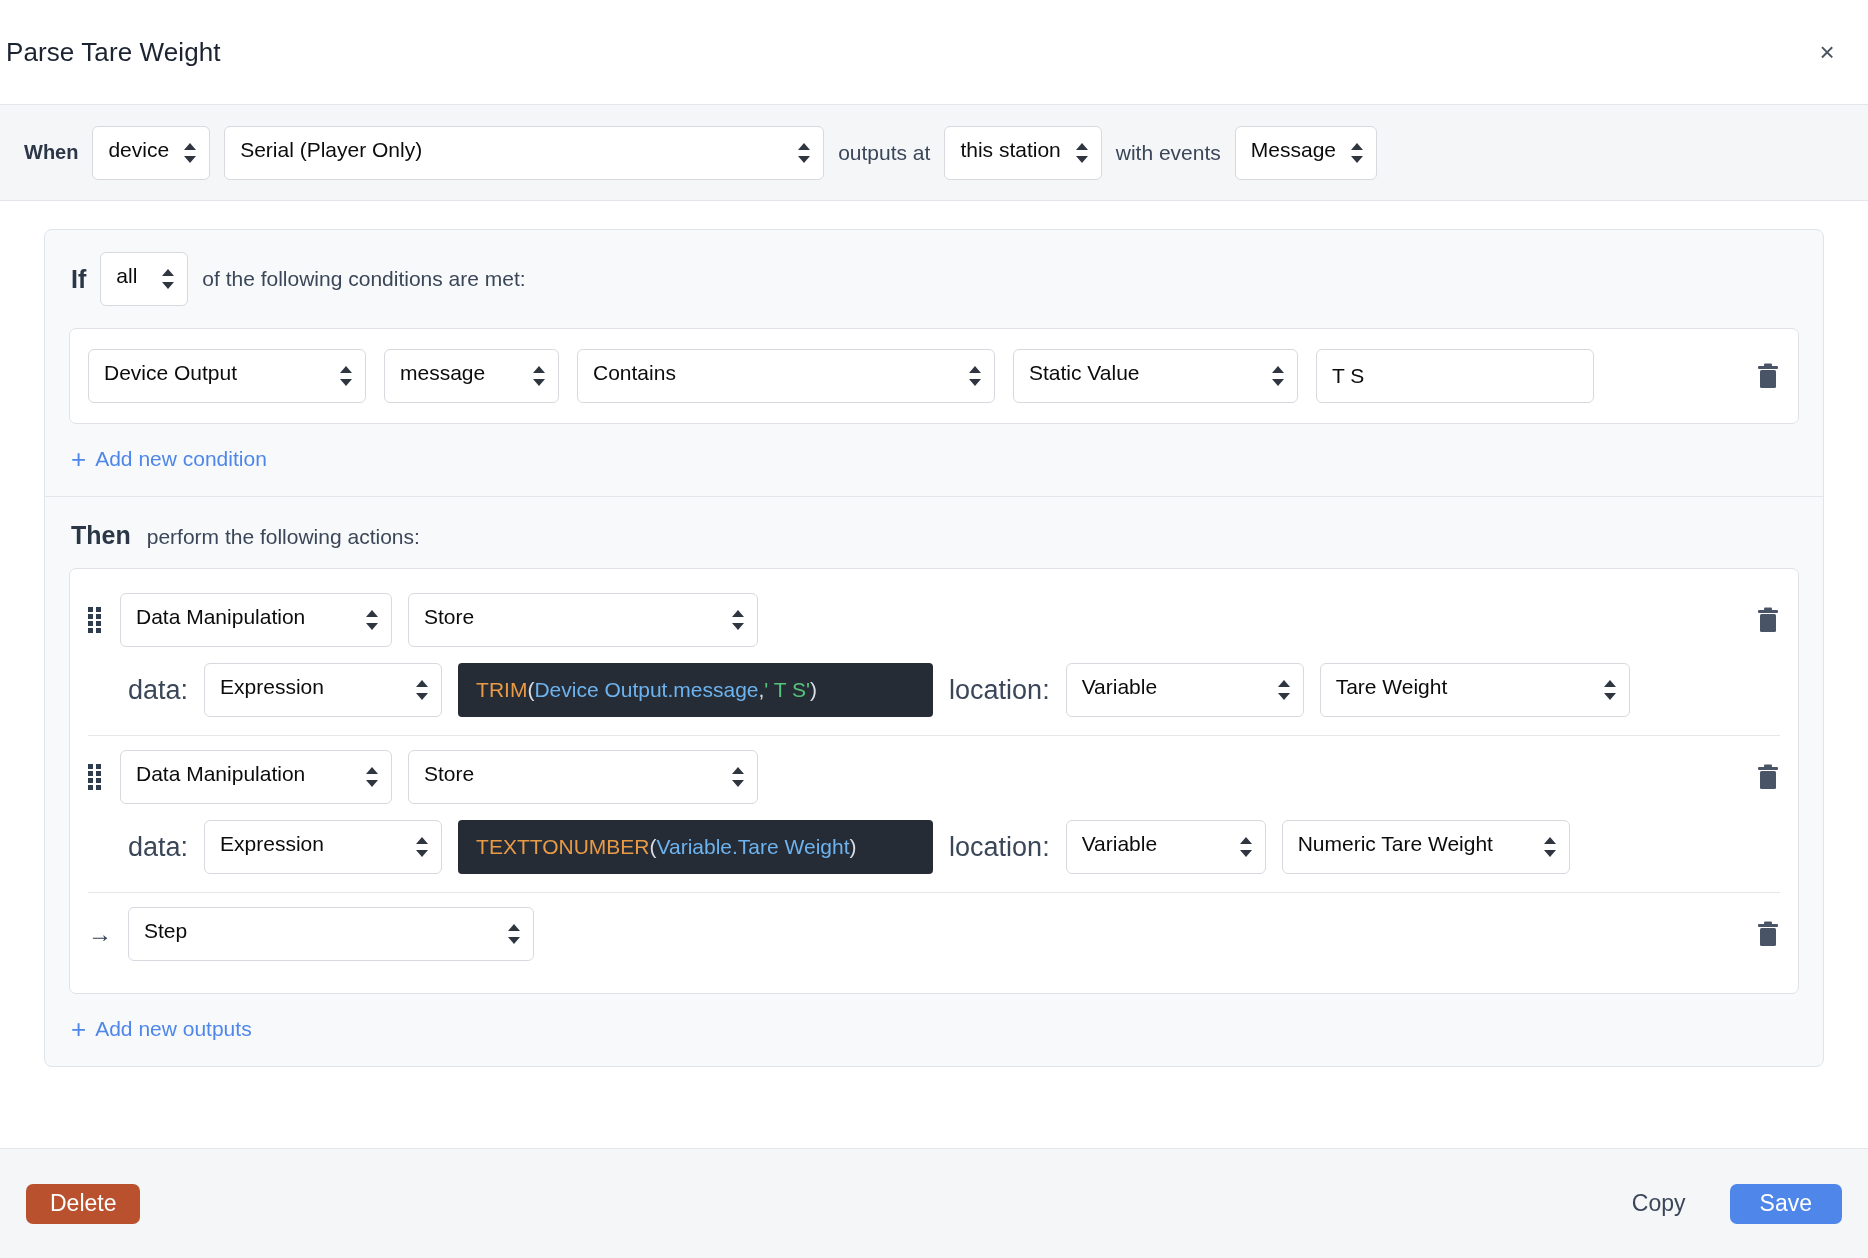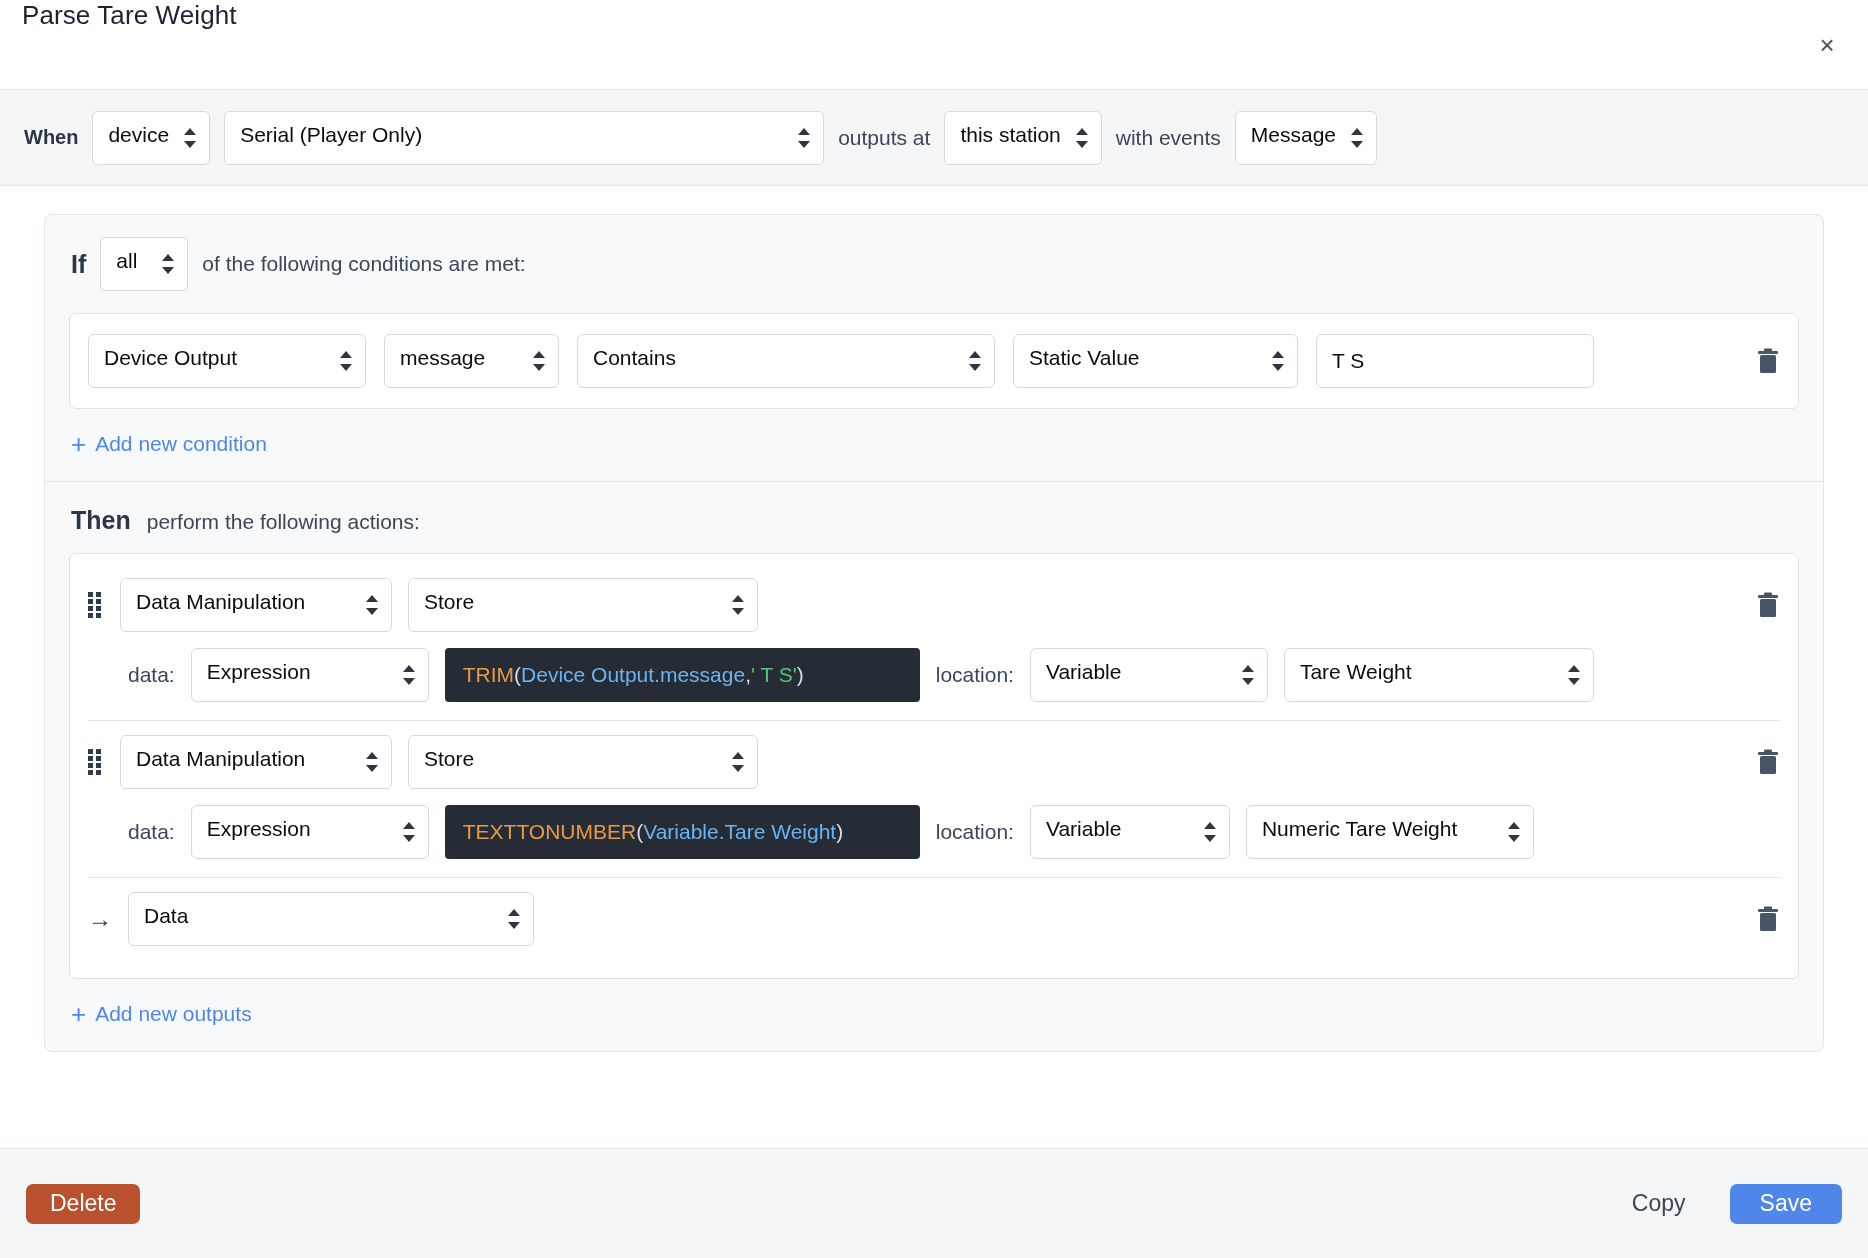--- a/index.html
+++ b/index.html
@@ -7,24 +7,24 @@
     margin: 0; padding: 0;
     width: 1868px; height: 1258px;
     background: #ffffff;
     font-family: "Liberation Sans", sans-serif;
     color: #2f3c4e;
     overflow: hidden;
   }
 
   
   .titlebar {
-    height: 90px;
-    display: flex;
-    align-items: flex-start;
-    padding: 0 22px 0 22px;
+    height: 105px;
+    display: flex;
+    align-items: center;
+    padding: 0 22px 0 6px;
     background: #ffffff;
     border-bottom: 1px solid #e2e5e9;
     position: relative;
   }
   .title-text {
     font-size: 26px;
     color: #1b2330;
     font-weight: 400;
     letter-spacing: .1px;
   }
@@ -210,21 +210,21 @@
     display: block; width: 5px; height: 5px;
     background: #2f3c4e;
   }
   .arrow-ico {
     width: 24px; flex: 0 0 24px;
     color: #2f3c4e;
     font-size: 24px;
     line-height: 1;
     display: flex; align-items: center; justify-content: center;
   }
-  .lbl { font-size: 21px; color: #3b4758; }
+  .lbl { font-size: 27px; color: #3b4758; }
 
   .code {
     background: #262c36;
     border-radius: 4px;
     height: 54px;
     display: flex;
     align-items: center;
     padding: 0 18px;
     font-size: 21px;
     font-family: "Liberation Sans", sans-serif;
@@ -567,21 +567,21 @@
             </div>
           </div>
         </div>
       </div>
 
       <div class="action">
         <div class="act-row">
           <div class="arrow-ico">→</div>
           <div class="w-next">
             <div class="sel fill">
-              <span>Data</span>
+              <span>Step</span>
               <span class="caret">
                   <i class="up"></i>
                   <i class="dn"></i>
                 </span>
             </div>
           </div>
           <div class="trash act-trash">
             <svg viewBox="0 0 24 28" width="24" height="28" aria-hidden="true">
               <rect x="2" y="4" width="20" height="3" rx="1" fill="#4a5467"></rect>
               <rect x="8" y="1.5" width="8" height="3" rx="1" fill="#4a5467"></rect>

